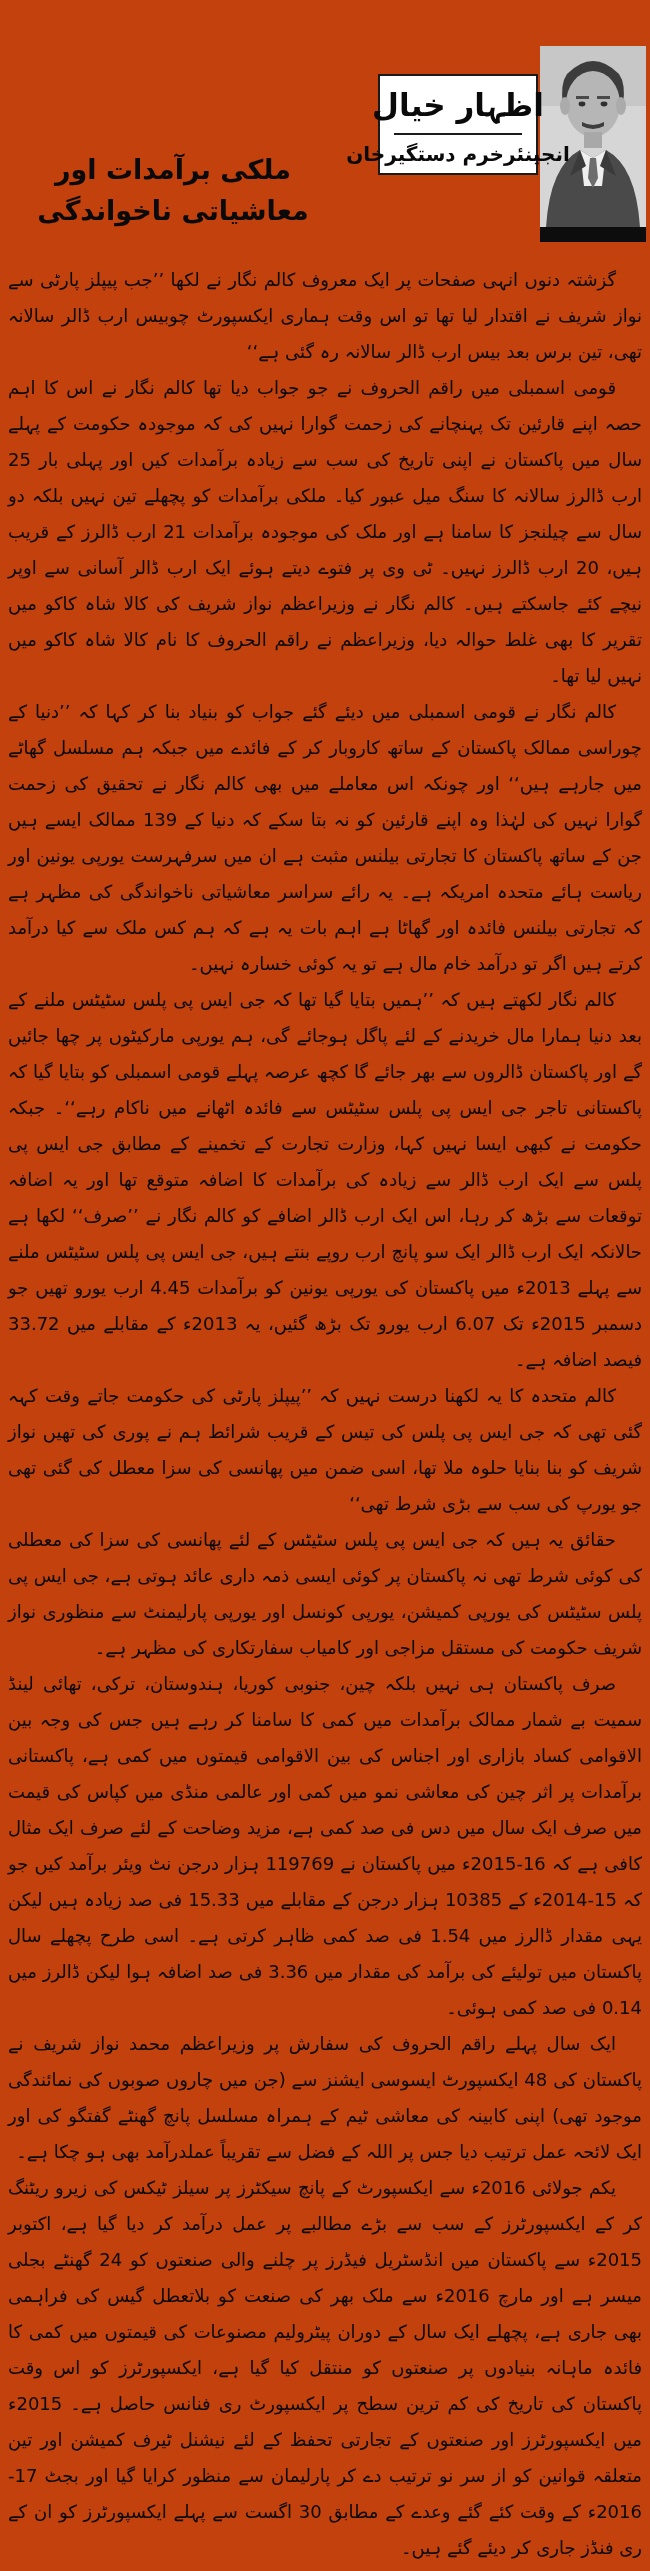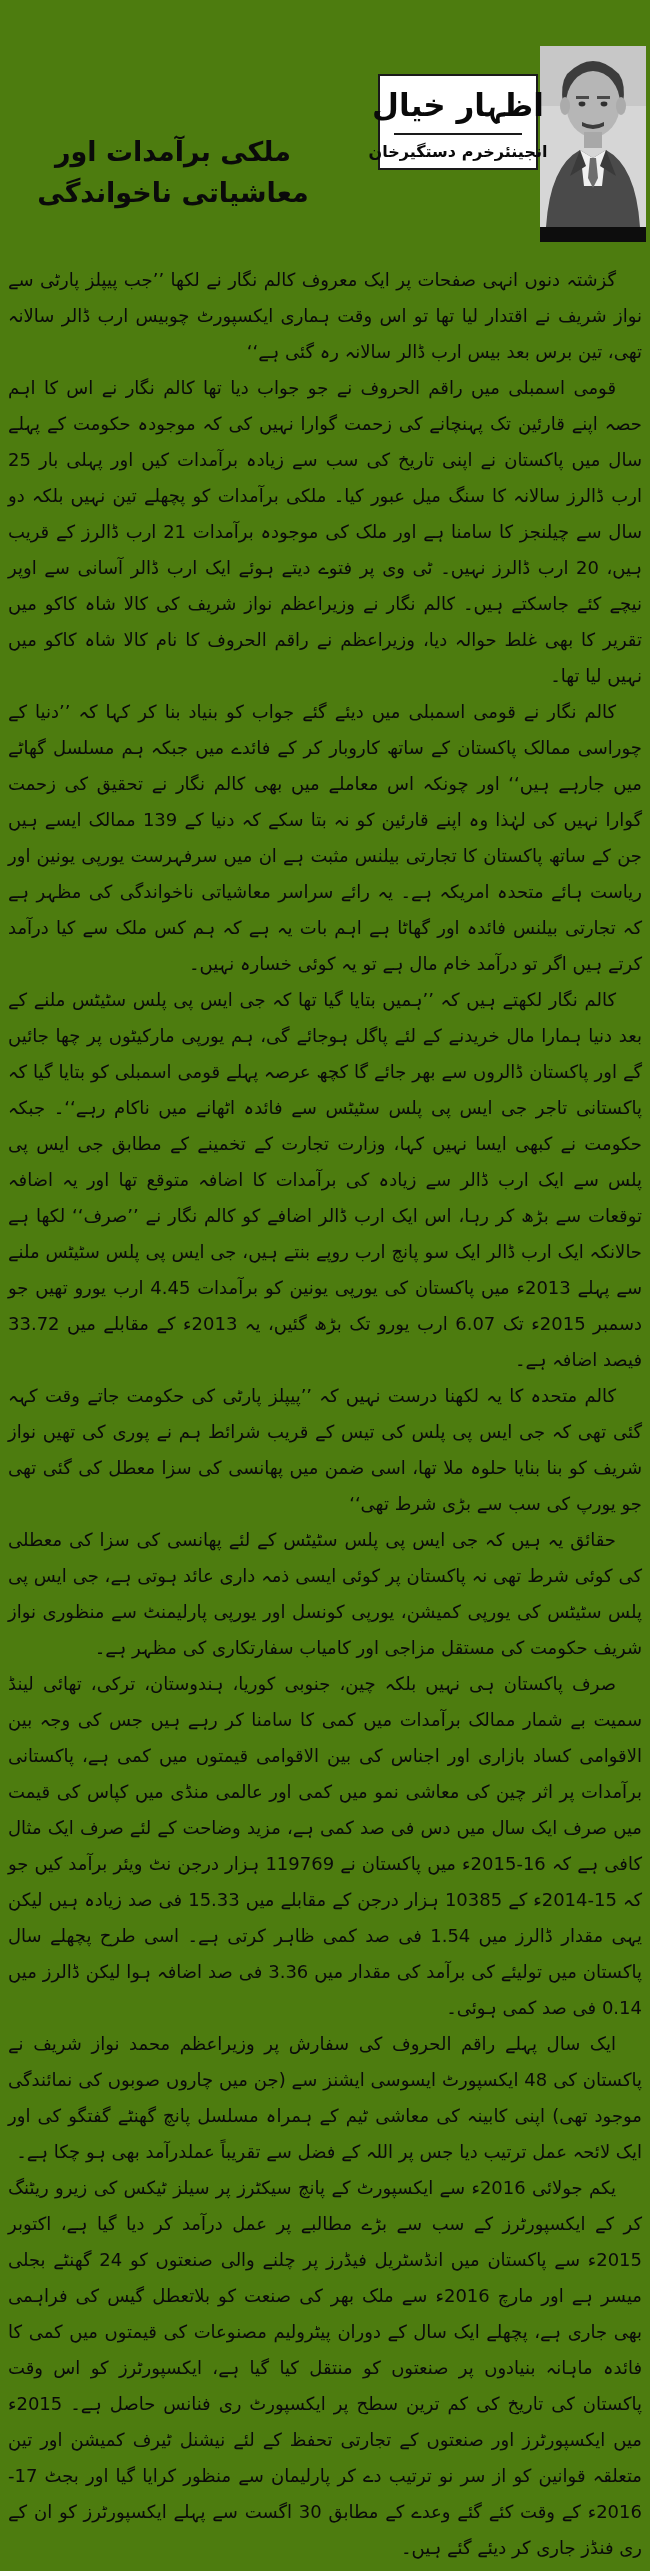--- a/index.html
+++ b/index.html
@@ -1,19 +1,19 @@
 <!DOCTYPE html>
 <html lang="ur" dir="rtl"><head>
 <meta charset="utf-8">
 <style>
   html,body{margin:0;padding:0;background:#ffffff;}
   .page{
     position:relative;
     width:650px;height:2571px;
-    margin:0 auto;background:#4d7c0f;color:#0a0a0a;
+    margin:0 auto;background:#c2410c;color:#0a0a0a;
     font-family:"DejaVu Sans",sans-serif;
     overflow:hidden;direction:rtl;
   }
   
   .masthead{position:relative;height:258px;}
   .photo-wrap{
     position:absolute;top:46px;right:4px;width:106px;height:196px;
     background:#dcdcdc;overflow:hidden;
   }
   .photo-wrap svg{display:block;}
@@ -22,24 +22,24 @@
     position:absolute;top:74px;right:112px;width:156px;
     border:2px solid #1a1a1a;background:#fff;
     display:flex;flex-direction:column;align-items:center;
   }
   .column-title{
     font-size:31px;font-weight:bold;line-height:1.4;
     padding:8px 6px 4px 6px;letter-spacing:-1px;white-space:nowrap;
   }
   .title-divider{width:82%;height:0;border-bottom:2px solid #1a1a1a;margin:2px 0 4px 0;}
   .author-name{
-    font-size:16px;font-weight:bold;padding:3px 2px 7px 2px;white-space:nowrap;
+    font-size:20px;font-weight:bold;padding:3px 2px 7px 2px;white-space:nowrap;
   }
   .headline-area{
-    position:absolute;top:132px;right:320px;left:16px;
+    position:absolute;top:150px;right:320px;left:16px;
     text-align:center;
   }
   .headline{
     font-size:27px;font-weight:bold;line-height:1.5;margin:0;
     letter-spacing:-0.5px;
   }
   
   .article{
     padding:4px 8px 0 8px;
     font-size:18px;line-height:36px;

